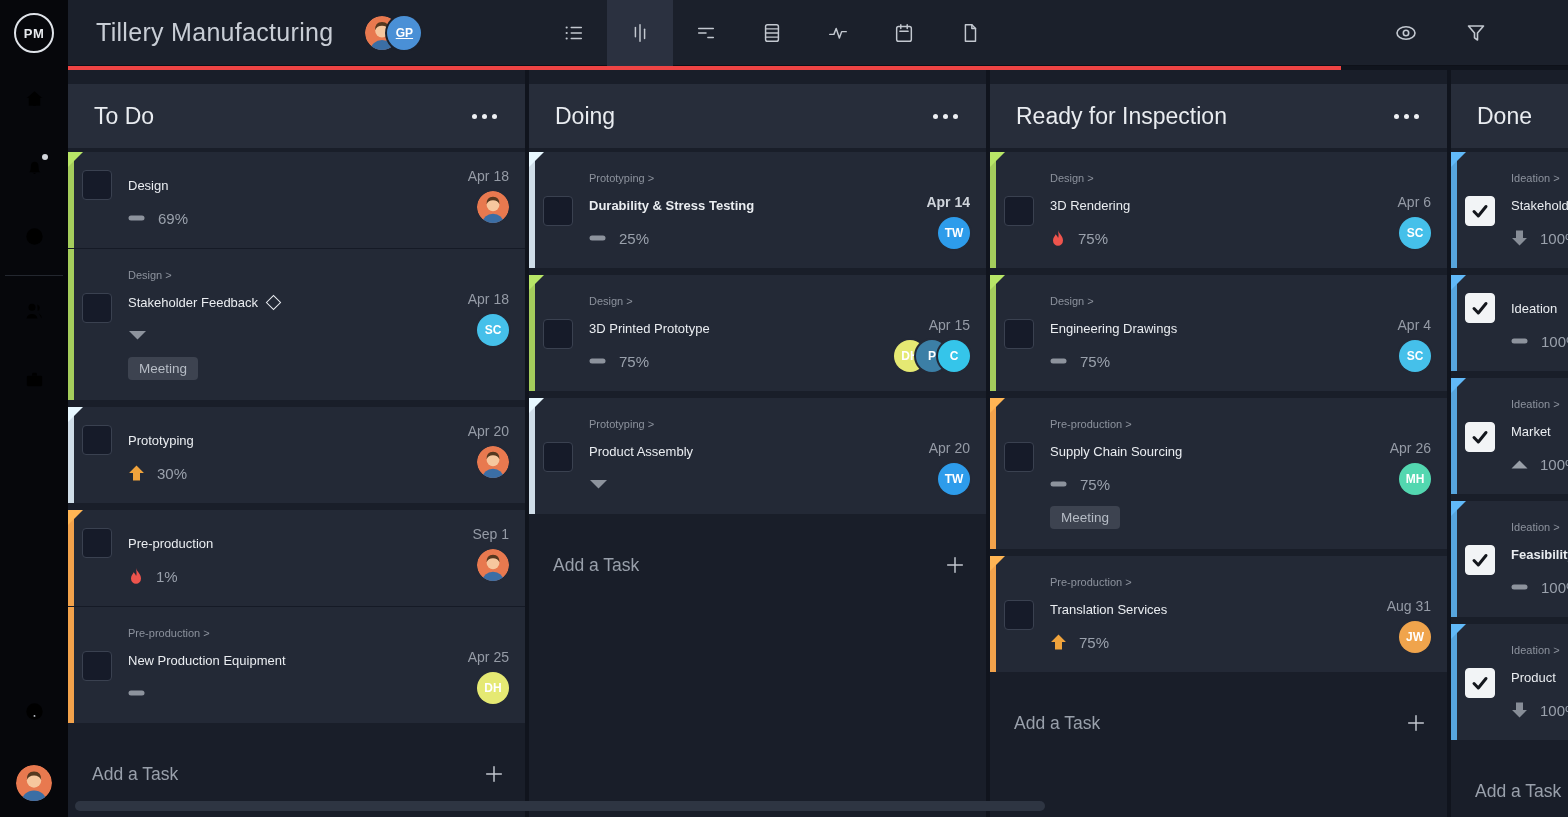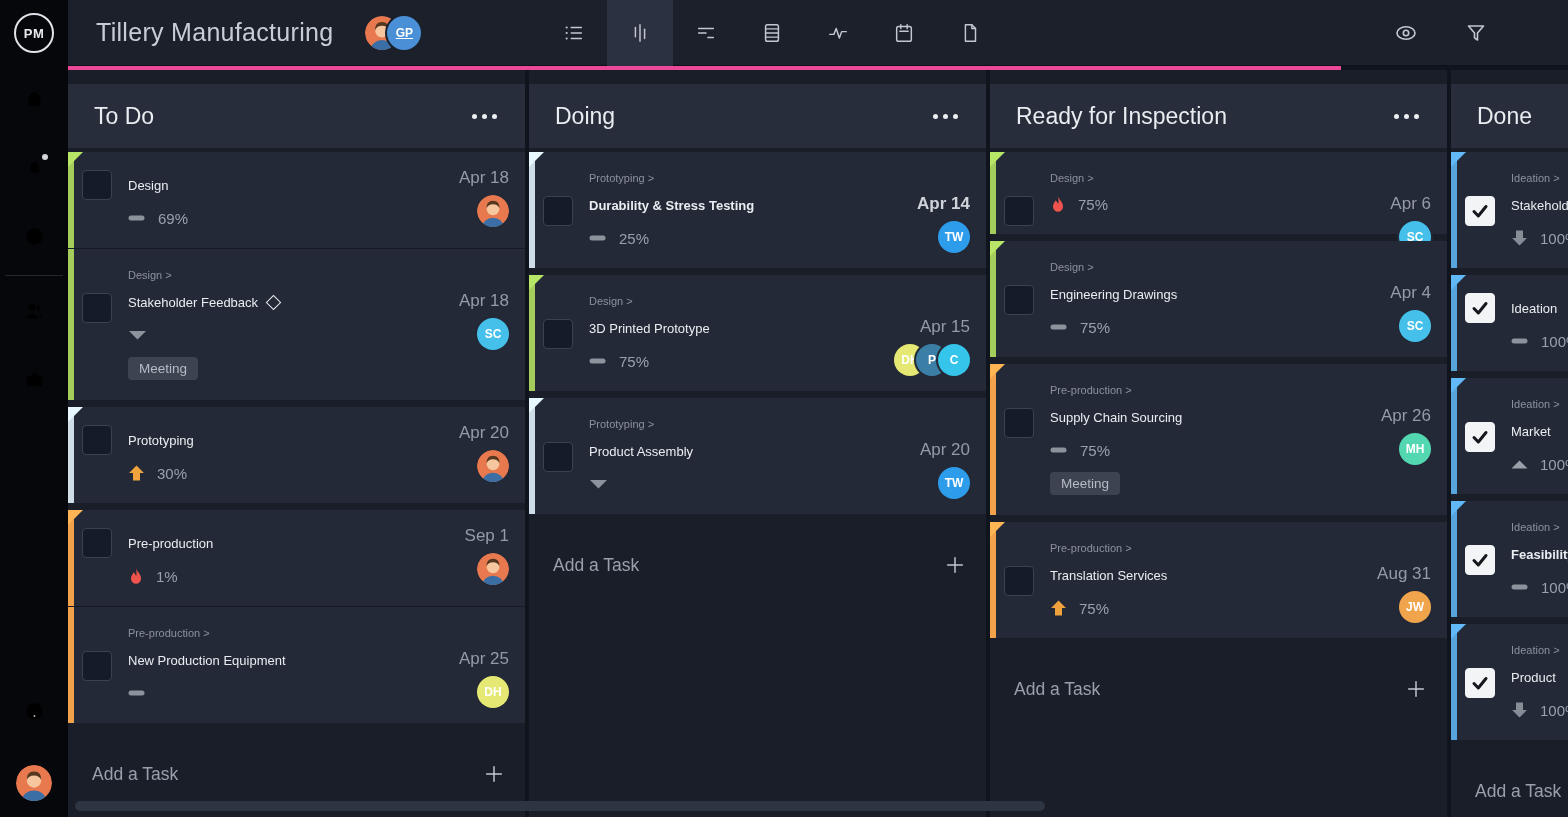--- a/index.html
+++ b/index.html
@@ -1,18 +1,18 @@
 <!DOCTYPE html>
 <html><head>
 <meta charset="utf-8">
 <style>
   * { margin:0; padding:0; box-sizing:border-box; }
   html,body { width:1568px; height:817px; overflow:hidden; background:#10141d;
     font-family:"Liberation Sans", sans-serif; }
-  .app { position:relative; width:1341px; height:817px; background:#ec4899; }
+  .app { position:relative; width:1341px; height:817px; background:#ef4444; }
 
   
   .rail { position:absolute; left:0; top:0; width:68px; height:817px; background:#06070b;
     display:flex; flex-direction:column; align-items:center; z-index:5; }
   .rail-logo { width:68px; height:66px; display:flex; align-items:center; justify-content:center; }
   .rail-logo .pm { width:40px; height:40px; border:2px solid #dfe3e9; border-radius:50%;
     color:#e8ebef; font-size:13px; font-weight:bold; display:flex; align-items:center; justify-content:center; letter-spacing:.5px;}
   .rail-slot { width:68px; height:69px; display:flex; align-items:center; justify-content:center; cursor:pointer; }
   .rail-div { width:58px; height:1px; background:#23272f; margin:2px 0; }
   .rail-spacer { flex:1; }
@@ -58,21 +58,21 @@
   .card-title { font-size:13px; color:#eaedf1; white-space:nowrap; }
   .card-title.bold { font-weight:bold; }
   .diamond { width:11px; height:11px; border:1.5px solid #e6e9ee; transform:rotate(45deg); flex:0 0 auto; }
   .prog-row { display:flex; align-items:center; gap:12px; margin-top:10px; min-height:20px; }
   .prog-val { font-size:15px; color:#9aa1ac; }
   .tag-row { margin-top:12px; display:flex; gap:6px; }
   .tag { background:#3d4350; color:#b6bcc5; font-size:13.5px; padding:4px 11px; border-radius:4px; }
   .meta { position:absolute; right:16px; display:flex; flex-direction:column; align-items:flex-end; gap:7px; }
   .card:not(.has-crumb) .meta { top:16px; }
   .card.has-crumb .meta { top:42px; }
-  .date { font-size:17px; color:#959ba6; white-space:nowrap; }
+  .date { font-size:14px; color:#959ba6; white-space:nowrap; }
   .date.bold { font-weight:bold; color:#cfd4db; }
   .avatars { display:flex; flex-direction:row-reverse; }
   .avatar { width:32px; height:32px; border-radius:50%; overflow:hidden; color:#fff; font-size:12px;
     font-weight:bold; display:flex; align-items:center; justify-content:center; flex:0 0 auto; }
   .avatars .avatar + .avatar { margin-right:-10px; }
   .avatars .avatar { box-shadow:0 0 0 2px #232936; }
 
   .add-task { margin-top:8px; height:54px; display:flex; align-items:flex-end; justify-content:space-between;
     padding:0 20px 0 24px; color:#99a0ab; font-size:17.5px; cursor:pointer; }
 
@@ -496,20 +496,23 @@
           <span class="dots">
             <i></i>
             <i></i>
             <i></i>
           </span>
         </div>
         <div class="group" style="--stripe: #a4cd5c;">
           <div class="card has-crumb">
             <span class="checkbox"></span>
             <div class="crumb">Design &gt;</div>
+            <div class="title-row">
+              <span class="card-title">3D Rendering</span>
+            </div>
             <div class="prog-row">
               <span class="ic">
                 <svg width="16" height="17" viewBox="0 0 16 17">
                   <path d="M8 0 C8.6 3.6 13 5.6 13 10.4 A5 5.3 0 0 1 3 10.4 C3 7.6 4.9 6.4 5.6 4.2 C6.7 5.7 7.7 6.2 8.1 8 C9.1 6 8.3 3.1 8 0 Z" fill="#ee544d" stroke="none"></path>
                 </svg>
               </span>
               <span class="prog-val">75%</span>
             </div>
             <div class="meta">
               <span class="date">Apr 6</span>

